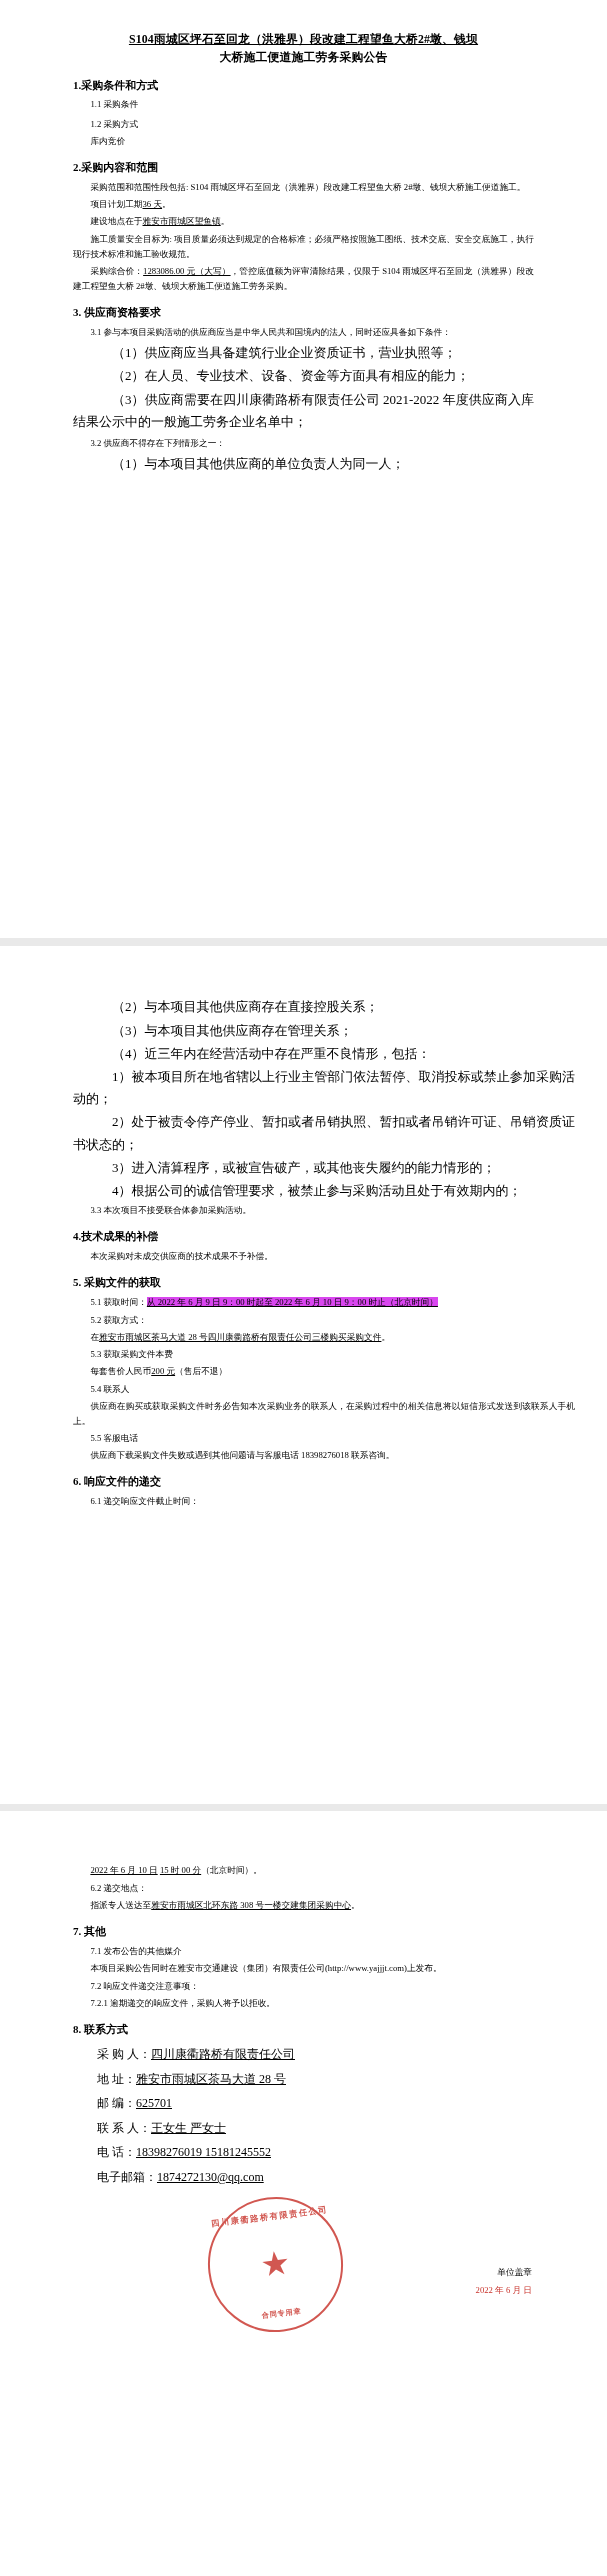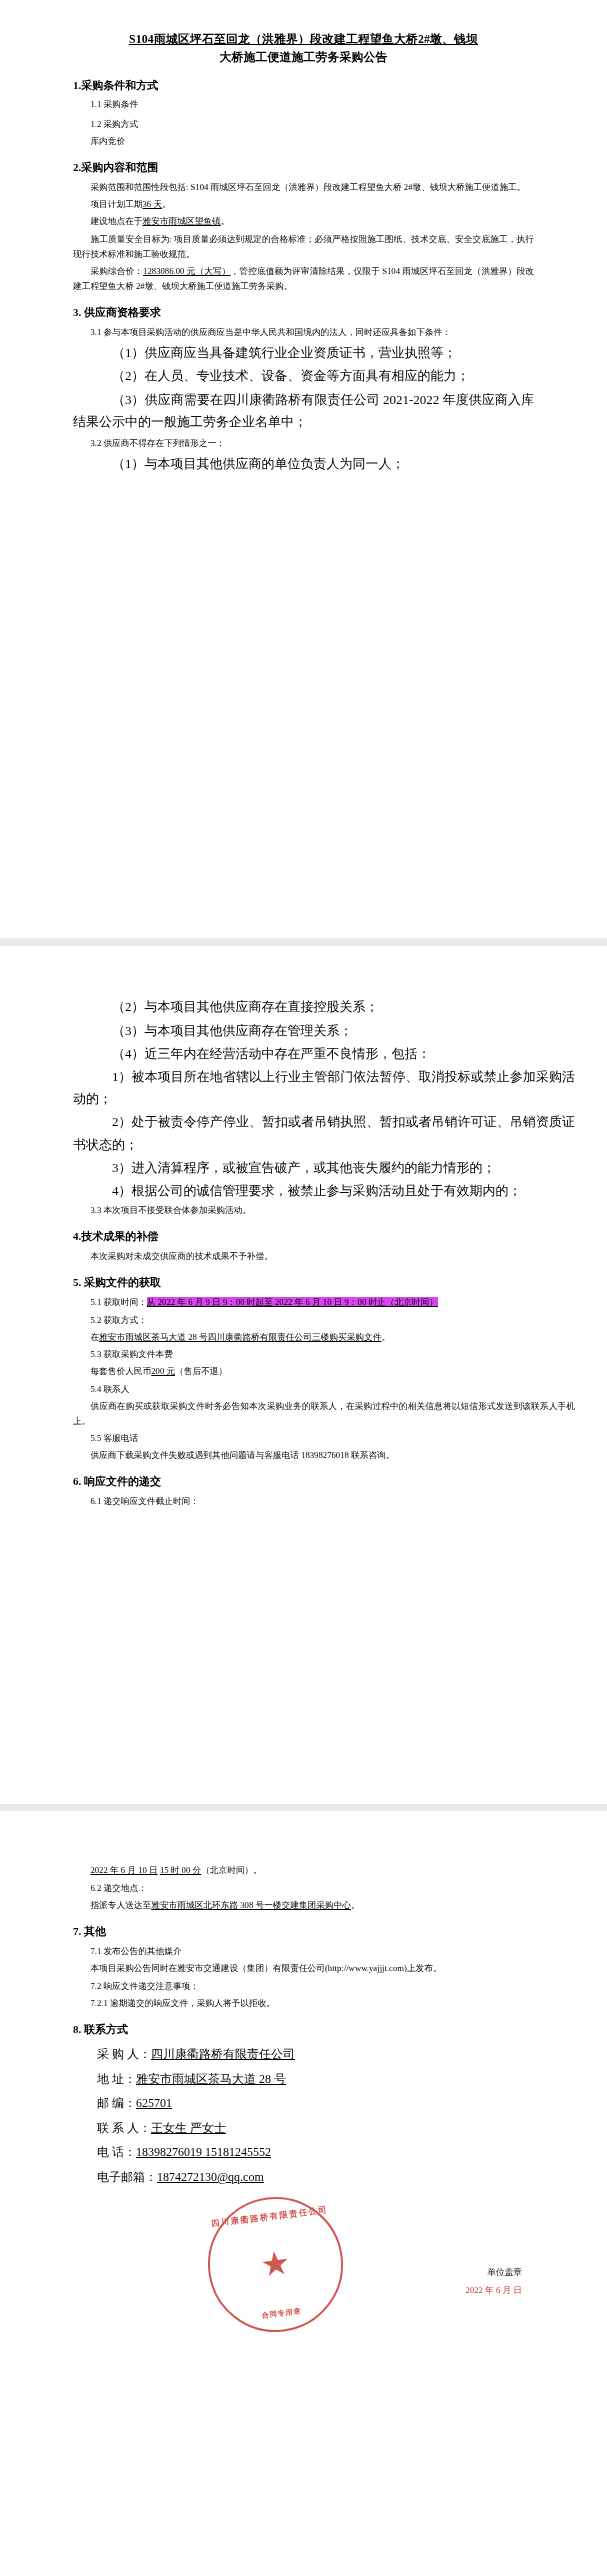--- a/index.html
+++ b/index.html
@@ -103,21 +103,21 @@
     text-align: center;
     color: #c8332b;
     font-size: 8.3px;
     font-weight: bold;
     letter-spacing: 1.5px;
   }
   .seal-text-top { top: 12px; }
   .seal-text-bottom { bottom: 10.6px; font-size: 7.2px; letter-spacing: 0.8px;}
   .sign-right {
     position: absolute;
-    right: 12px;
+    right: 2px;
     font-size: 8.7px;
     line-height: 2.1;
     text-align: right;
   }
   .date-stamp { color: #c8332b; }
 </style>
 </head>
 <body>
 
 <div class="page-stack">

